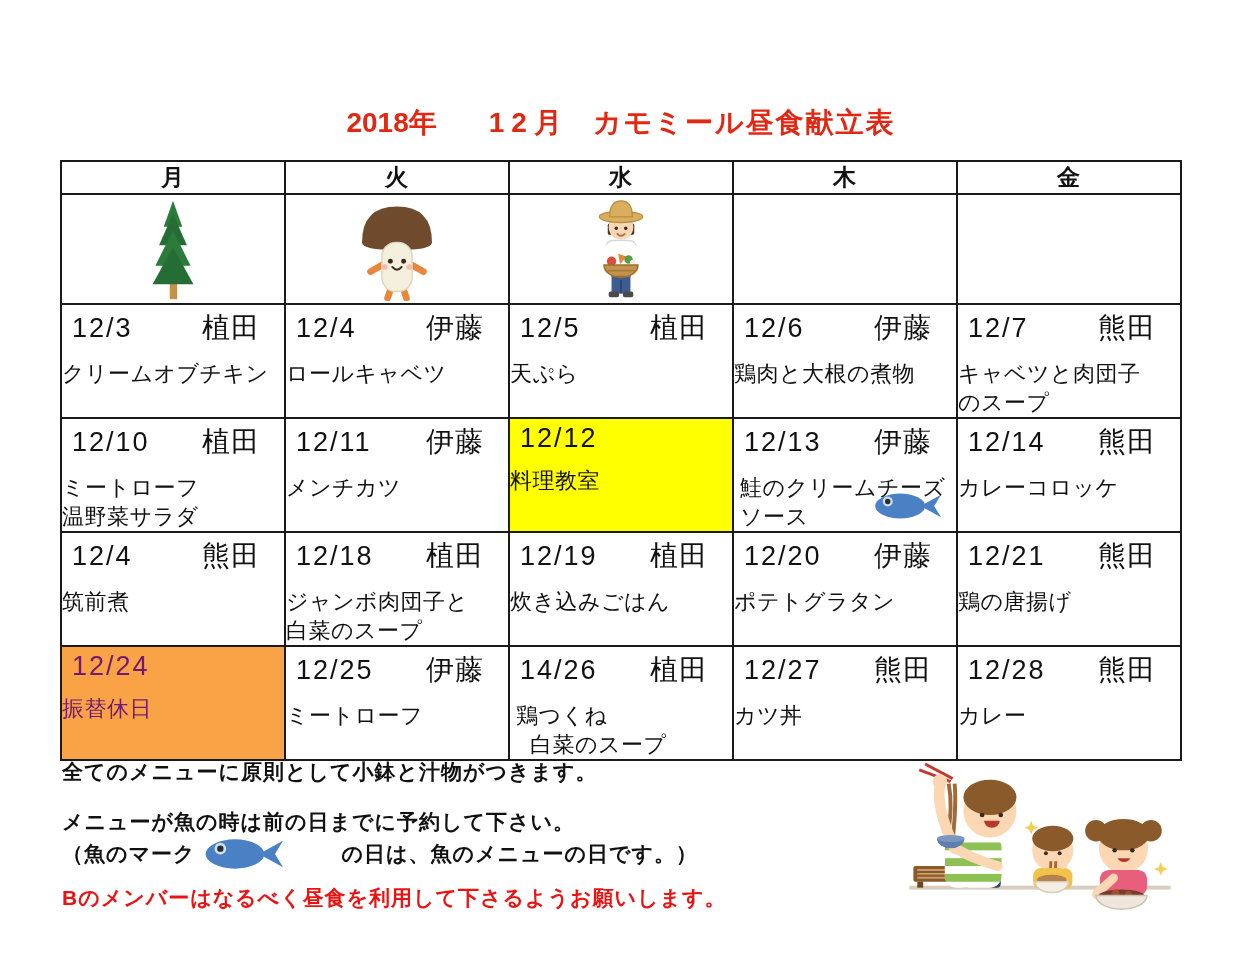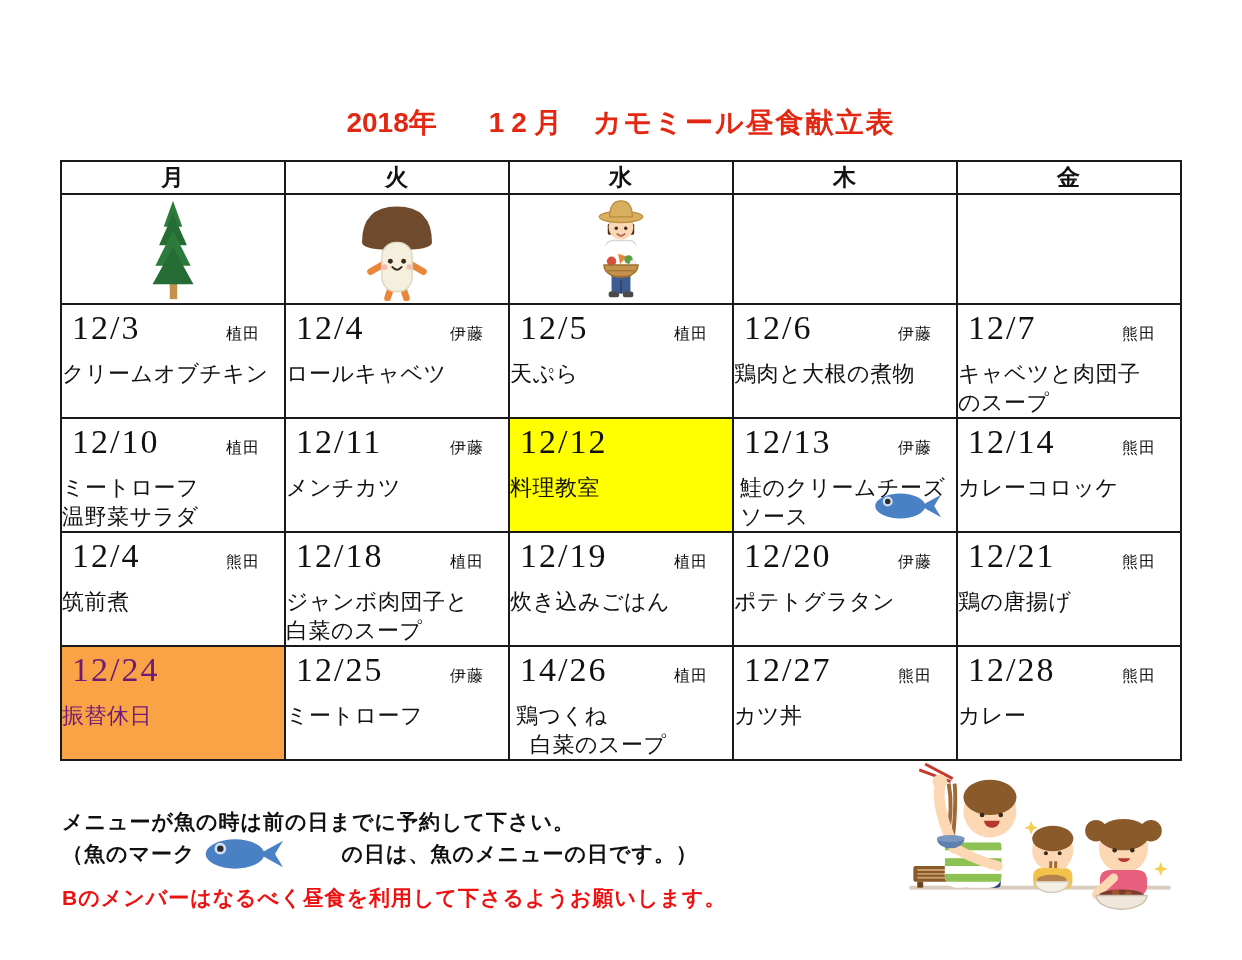--- a/index.html
+++ b/index.html
@@ -25,22 +25,22 @@
   table.menu td{border:2px solid var(--border);padding:0;vertical-align:top;
                 position:relative;overflow:hidden;}
   tr.weekday-row td{height:26px;vertical-align:middle;text-align:center;
                     font-size:23px;font-weight:700;letter-spacing:1px;}
   tr.icons-row td{height:108px;text-align:center;vertical-align:bottom;}
   tr.icons-row svg{display:block;margin:0 auto 2px auto;}
   tr.week-row td{height:104px;}
 
   .date-row{display:flex;justify-content:space-between;align-items:baseline;
             padding:4px 24px 0 10px;}
-  .date{font-size:34px;letter-spacing:2px;white-space:nowrap;font-family:Liberation Serif, serif;}
-  .staff{font-size:16px;letter-spacing:1px;}
+  .date{font-size:27px;letter-spacing:2px;white-space:nowrap;}
+  .staff{font-size:28px;letter-spacing:1px;}
   .menu-lines{text-align:left;font-size:22px;line-height:1.32;margin-top:12px;
               letter-spacing:0.5px;}
   .menu-lines.left{text-align:left;padding-left:6px;}
   td.hl-yellow{background:var(--hl-yellow);}
   td.hl-orange{background:var(--hl-orange);}
   td.hl-orange .date,td.hl-orange .menu-lines{color:#701a75;}
   .fish-in-cell{position:absolute;right:6px;bottom:8px;}
 
   
   .note{position:absolute;left:62px;font-size:21px;font-weight:700;
@@ -350,20 +350,21 @@
             </div>
         <div class="menu-lines">
               <div>カレー</div>
               <div></div>
             </div>
       </td>
     </tr>
   </tbody>
     </table>
 
+  <div class="note note1">全てのメニューに原則として小鉢と汁物がつきます。</div>
   <div class="note note2">メニューが魚の時は前の日までに予約して下さい。</div>
   <div class="note note3">
     <span>（魚のマーク</span>
     <svg width="92" height="40" viewBox="0 0 64 30" style="margin-left:2px;">
       <ellipse cx="26" cy="15" rx="22" ry="11" fill="#4a80c4"></ellipse>
       <polygon points="44,15 62,5 56,15 62,25" fill="#4a80c4"></polygon>
       <circle cx="15" cy="11" r="4.4" fill="#cfe0f0"></circle>
       <circle cx="15" cy="11" r="2.4" fill="#2b2b2b"></circle>
     </svg>
     <span class="suffix">の日は、魚のメニューの日です。）</span>

